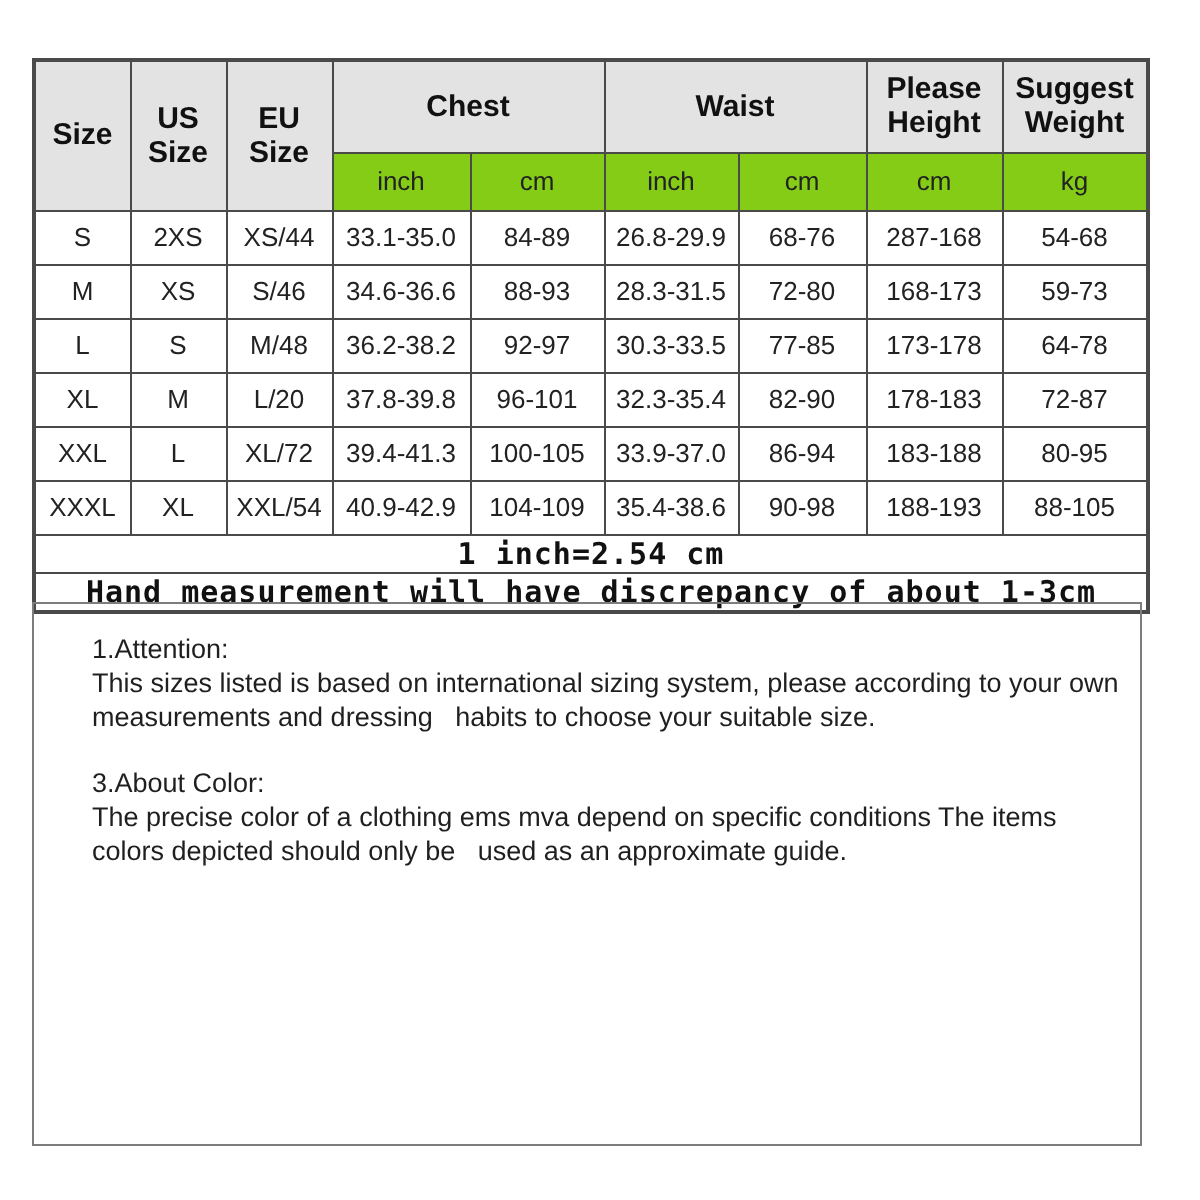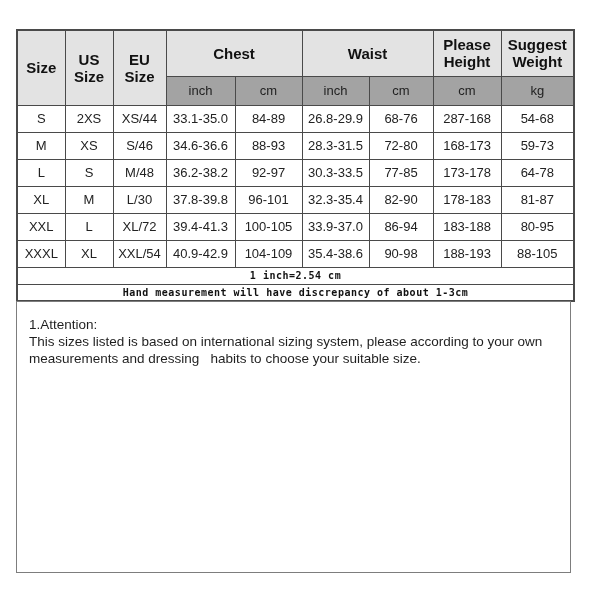--- a/index.html
+++ b/index.html
@@ -28,52 +28,52 @@
     overflow: hidden;
   }
   th.main {
     background: #e3e3e3;
     font-size: 15px;
     font-weight: bold;
     color: #111111;
     line-height: 1.15;
   }
   th.unit {
-    background: #a3a3a3;
+    background: #84cc16;
     font-size: 13px;
     font-weight: normal;
     color: #222222;
   }
   td.data { font-size: 13px; color: #222222; background: #ffffff; }
   tr.hrow1 { height: 46px; }
   tr.hrow2 { height: 29px; }
   tr.drow  { height: 27px; }
   tr.frow  { height: 17px; }
   td.foot {
     font-family: "DejaVu Sans Mono", monospace;
     font-weight: bold;
-    font-size: 10px;
+    font-size: 15px;
     letter-spacing: 0.5px;
     color: #111111;
   }
   .notes-box {
     position: absolute;
     left: 16px;
     top: 301px;
     width: 555px;
     height: 272px;
     border: 1px solid #7d7d7d;
     padding: 14px 10px 0 12px;
     overflow: hidden;
   }
   .note {
     white-space: pre-wrap;
     font-size: 13.5px;
     line-height: 17px;
-    margin: 0 0 16px 0;
+    margin: 0 0 16px 17px;
     color: #1f1f1f;
   }
 </style>
 </head>
 <body>
 
 <div class="page">
 
   <div class="chart-wrap">
     <table class="size-chart">
@@ -136,27 +136,27 @@
         <td class="data">36.2-38.2</td>
         <td class="data">92-97</td>
         <td class="data">30.3-33.5</td>
         <td class="data">77-85</td>
         <td class="data">173-178</td>
         <td class="data">64-78</td>
       </tr>
       <tr class="drow">
         <td class="data">XL</td>
         <td class="data">M</td>
-        <td class="data">L/30</td>
+        <td class="data">L/20</td>
         <td class="data">37.8-39.8</td>
         <td class="data">96-101</td>
         <td class="data">32.3-35.4</td>
         <td class="data">82-90</td>
         <td class="data">178-183</td>
-        <td class="data">81-87</td>
+        <td class="data">72-87</td>
       </tr>
       <tr class="drow">
         <td class="data">XXL</td>
         <td class="data">L</td>
         <td class="data">XL/72</td>
         <td class="data">39.4-41.3</td>
         <td class="data">100-105</td>
         <td class="data">33.9-37.0</td>
         <td class="data">86-94</td>
         <td class="data">183-188</td>
@@ -180,15 +180,17 @@
       <tr class="frow">
         <td class="foot" colspan="9">Hand measurement will have discrepancy of about 1-3cm</td>
       </tr>
     </tbody>
       </table>
   </div>
 
   <div class="notes-box">
     <div class="note">1.Attention:
 This sizes listed is based on international sizing system, please according to your own measurements and dressing   habits to choose your suitable size.</div>
+    <div class="note">3.About Color:
+The precise color of a clothing ems mva depend on specific conditions The items colors depicted should only be   used as an approximate guide.</div>
   </div>
 
 </div>
 
 </body></html>

